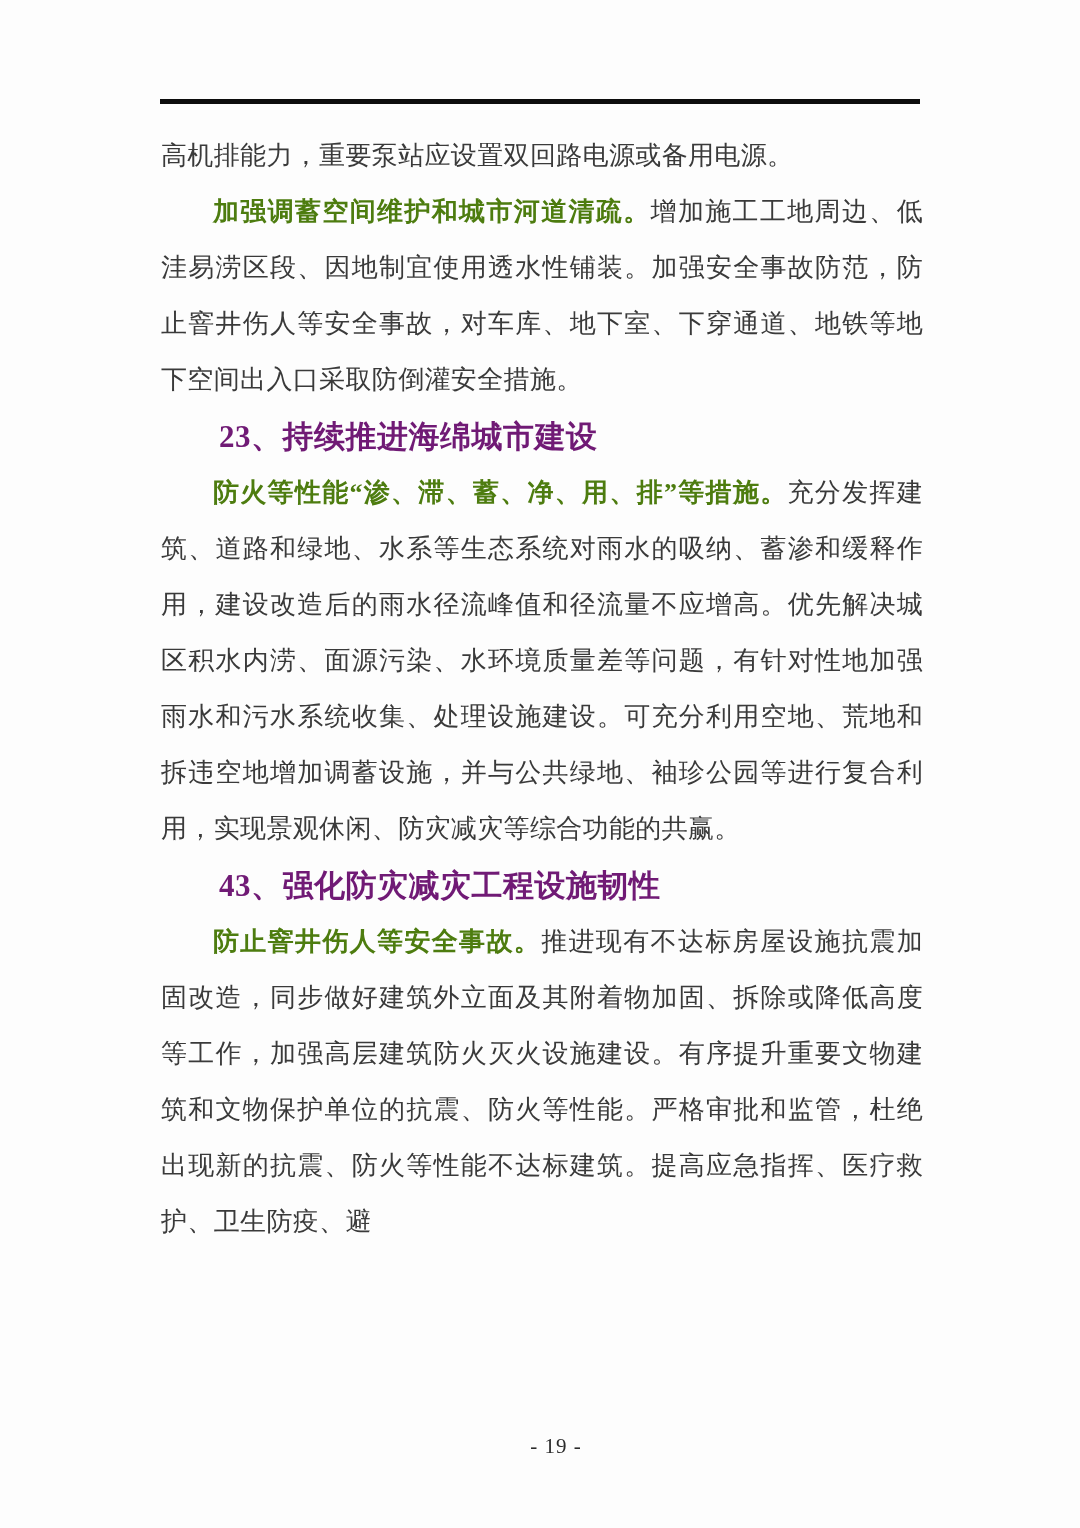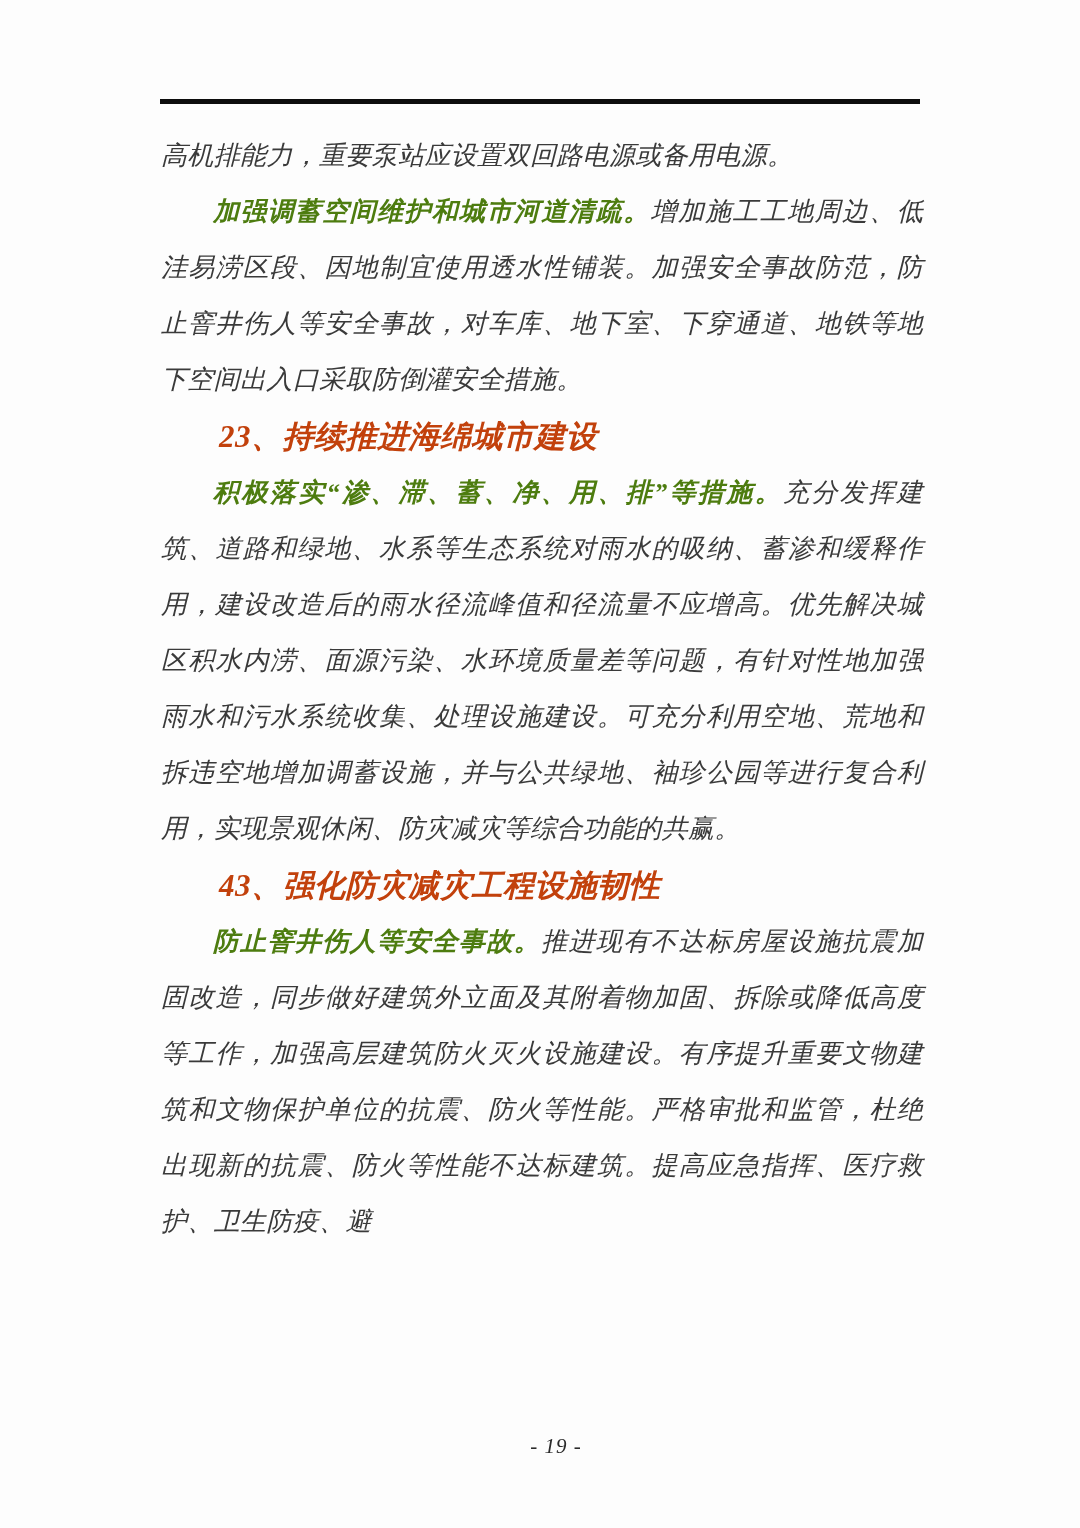--- a/index.html
+++ b/index.html
@@ -9,21 +9,20 @@
   }
   .page {
     position: relative;
     width: 1080px;
     height: 1528px;
     margin: 0 auto;
     background: #fdfdfd;
     font-family: "Liberation Serif", "DejaVu Serif", serif;
     color: #333333;
     overflow: hidden;
-    font-style: italic;
   }
   .header-rule {
     position: absolute;
     left: 160px;
     top: 99px;
     width: 760px;
     height: 5px;
     background: #0d0d0d;
   }
   .content {
@@ -48,21 +47,21 @@
   .run.lead {
     font-weight: bold;
     color: #4d7c0f;
   }
   .heading {
     margin: 0;
     font-size: 31px;
     line-height: 57px;
     font-weight: bold;
     letter-spacing: 0.5px;
-    color: #c2410c;
+    color: #701a75;
     text-indent: 58px;
   }
   .page-footer {
     position: absolute;
     left: 16px;
     top: 1393px;
     width: 100%;
     text-align: center;
     margin-top: 41px;
   }
@@ -81,21 +80,21 @@
   <div class="header-rule"></div>
 
   <main class="content">
 
     <p class="para flush"><span class="run">高机排能力，重要泵站应设置双回路电源或备用电源。</span></p>
 
     <p class="para"><span class="run lead">加强调蓄空间维护和城市河道清疏。</span><span class="run">增加施工工地周边、低洼易涝区段、因地制宜使用透水性铺装。加强安全事故防范，防止窨井伤人等安全事故，对车库、地下室、下穿通道、地铁等地下空间出入口采取防倒灌安全措施。</span></p>
 
     <h2 class="heading">23、持续推进海绵城市建设</h2>
 
-    <p class="para"><span class="run lead">积极落实“渗、滞、蓄、净、用、排”等措施。</span><span class="run">充分发挥建筑、道路和绿地、水系等生态系统对雨水的吸纳、蓄渗和缓释作用，建设改造后的雨水径流峰值和径流量不应增高。优先解决城区积水内涝、面源污染、水环境质量差等问题，有针对性地加强雨水和污水系统收集、处理设施建设。可充分利用空地、荒地和拆违空地增加调蓄设施，并与公共绿地、袖珍公园等进行复合利用，实现景观休闲、防灾减灾等综合功能的共赢。</span></p>
+    <p class="para"><span class="run lead">防火等性能“渗、滞、蓄、净、用、排”等措施。</span><span class="run">充分发挥建筑、道路和绿地、水系等生态系统对雨水的吸纳、蓄渗和缓释作用，建设改造后的雨水径流峰值和径流量不应增高。优先解决城区积水内涝、面源污染、水环境质量差等问题，有针对性地加强雨水和污水系统收集、处理设施建设。可充分利用空地、荒地和拆违空地增加调蓄设施，并与公共绿地、袖珍公园等进行复合利用，实现景观休闲、防灾减灾等综合功能的共赢。</span></p>
 
 
     <h2 class="heading">43、强化防灾减灾工程设施韧性</h2>
 
     <p class="para"><span class="run lead">防止窨井伤人等安全事故。</span><span class="run">推进现有不达标房屋设施抗震加固改造，同步做好建筑外立面及其附着物加固、拆除或降低高度等工作，加强高层建筑防火灭火设施建设。有序提升重要文物建筑和文物保护单位的抗震、防火等性能。严格审批和监管，杜绝出现新的抗震、防火等性能不达标建筑。提高应急指挥、医疗救护、卫生防疫、避</span></p>
 
   </main>
 
   <footer class="page-footer">
     <span class="page-num">- 19 -</span>

